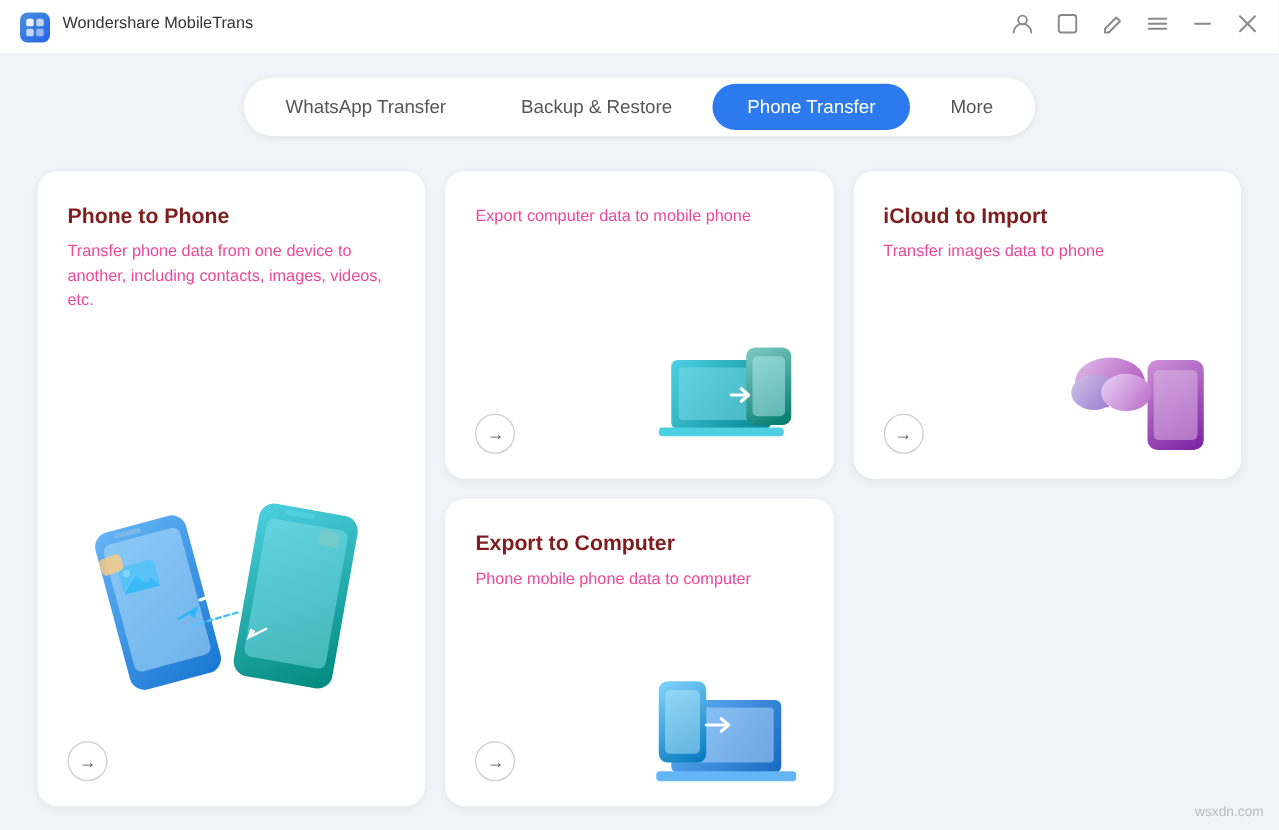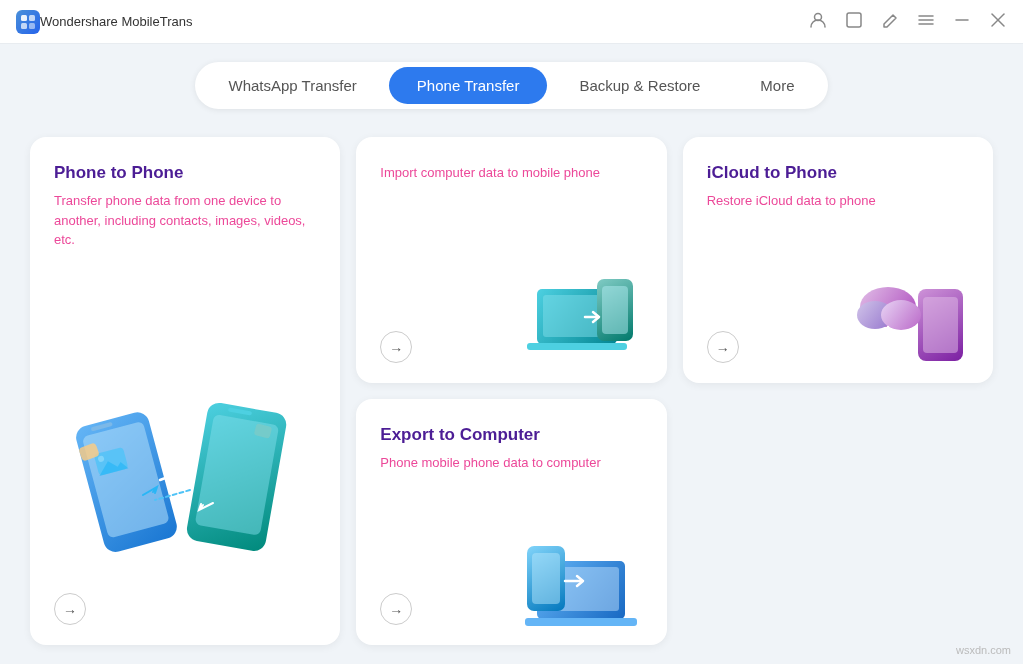--- a/index.html
+++ b/index.html
@@ -17,21 +17,21 @@
       display: flex;
       align-items: center;
       justify-content: space-between;
       background: #ffffff;
       height: 44px;
       padding: 0 16px;
       border-bottom: 1px solid #e8ecf0;
     }
     .titlebar-left {
       display: flex;
-      align-items: center;
+      gap: 10px;
     }
     .app-icon {
       width: 24px;
       height: 24px;
       border-radius: 6px;
       background: linear-gradient(135deg, #4a90d9, #2563eb);
       display: flex;
       align-items: center;
       justify-content: center;
       color: white;
@@ -110,21 +110,21 @@
     .card-large {
       grid-row: 1 / 3;
       grid-column: 1 / 2;
       display: flex;
       flex-direction: column;
     }
 
     .card-title {
       font-size: 17px;
       font-weight: 700;
-      color: #4c1d95;
+      color: #7f1d1d;
       margin-bottom: 8px;
     }
     .card-desc {
       font-size: 13px;
       color: #ec4899;
       line-height: 1.5;
     }
 
     
     .arrow-btn {
@@ -232,22 +232,22 @@
           <line x1="3" y1="3" x2="15" y2="15" stroke="#888" stroke-width="1.5" stroke-linecap="round"></line>
           <line x1="15" y1="3" x2="3" y2="15" stroke="#888" stroke-width="1.5" stroke-linecap="round"></line>
         </svg>
     </span>
   </div>
 </div>
 
 <div class="nav-area">
   <div class="nav-tabs">
     <div class="nav-tab">WhatsApp Transfer</div>
+    <div class="nav-tab">Backup &amp; Restore</div>
     <div class="nav-tab active">Phone Transfer</div>
-    <div class="nav-tab">Backup &amp; Restore</div>
     <div class="nav-tab">More</div>
   </div>
 </div>
 
 <div class="main-content">
 
   <div class="card card-large">
     <div class="card-title">Phone to Phone</div>
     <div class="card-desc">Transfer phone data from one device to another, including contacts, images, videos, etc.</div>
 
@@ -291,21 +291,21 @@
             <stop offset="100%" stop-color="#00897b"></stop>
           </linearGradient>
         </defs>
       </svg>
     </div>
 
     <div class="arrow-btn">→</div>
   </div>
 
   <div class="card card-small">
-    <div class="card-desc">Import computer data to mobile phone</div>
+    <div class="card-desc">Export computer data to mobile phone</div>
     <div class="arrow-btn">→</div>
 
     <div class="illustration">
       <svg width="140" height="110" viewBox="0 0 140 110" fill="none">
 
         <rect x="20" y="30" width="80" height="55" rx="5" fill="url(#tealLaptop)"></rect>
         <rect x="26" y="36" width="68" height="42" rx="3" fill="#80deea" opacity="0.5"></rect>
         <rect x="10" y="84" width="100" height="7" rx="3" fill="#4dd0e1"></rect>
 
         <rect x="80" y="20" width="36" height="62" rx="7" fill="url(#tealPhone2)"></rect>
@@ -321,22 +321,22 @@
           <linearGradient id="tealPhone2" x1="80" y1="20" x2="116" y2="82" gradientUnits="userSpaceOnUse">
             <stop offset="0%" stop-color="#80cbc4"></stop>
             <stop offset="100%" stop-color="#00796b"></stop>
           </linearGradient>
         </defs>
       </svg>
     </div>
   </div>
 
   <div class="card card-small">
-    <div class="card-title">iCloud to Phone</div>
-    <div class="card-desc">Restore iCloud data to phone</div>
+    <div class="card-title">iCloud to Import</div>
+    <div class="card-desc">Transfer images data to phone</div>
     <div class="arrow-btn">→</div>
 
     <div class="illustration">
       <svg width="140" height="110" viewBox="0 0 140 110" fill="none">
 
         <rect x="75" y="30" width="45" height="72" rx="8" fill="url(#purplePhone)"></rect>
         <rect x="80" y="38" width="35" height="56" rx="4" fill="#e1bee7" opacity="0.5"></rect>
 
         <ellipse cx="45" cy="48" rx="28" ry="20" fill="url(#purpleCloud)"></ellipse>
         <ellipse cx="32" cy="56" rx="18" ry="14" fill="url(#purpleCloud2)"></ellipse>

